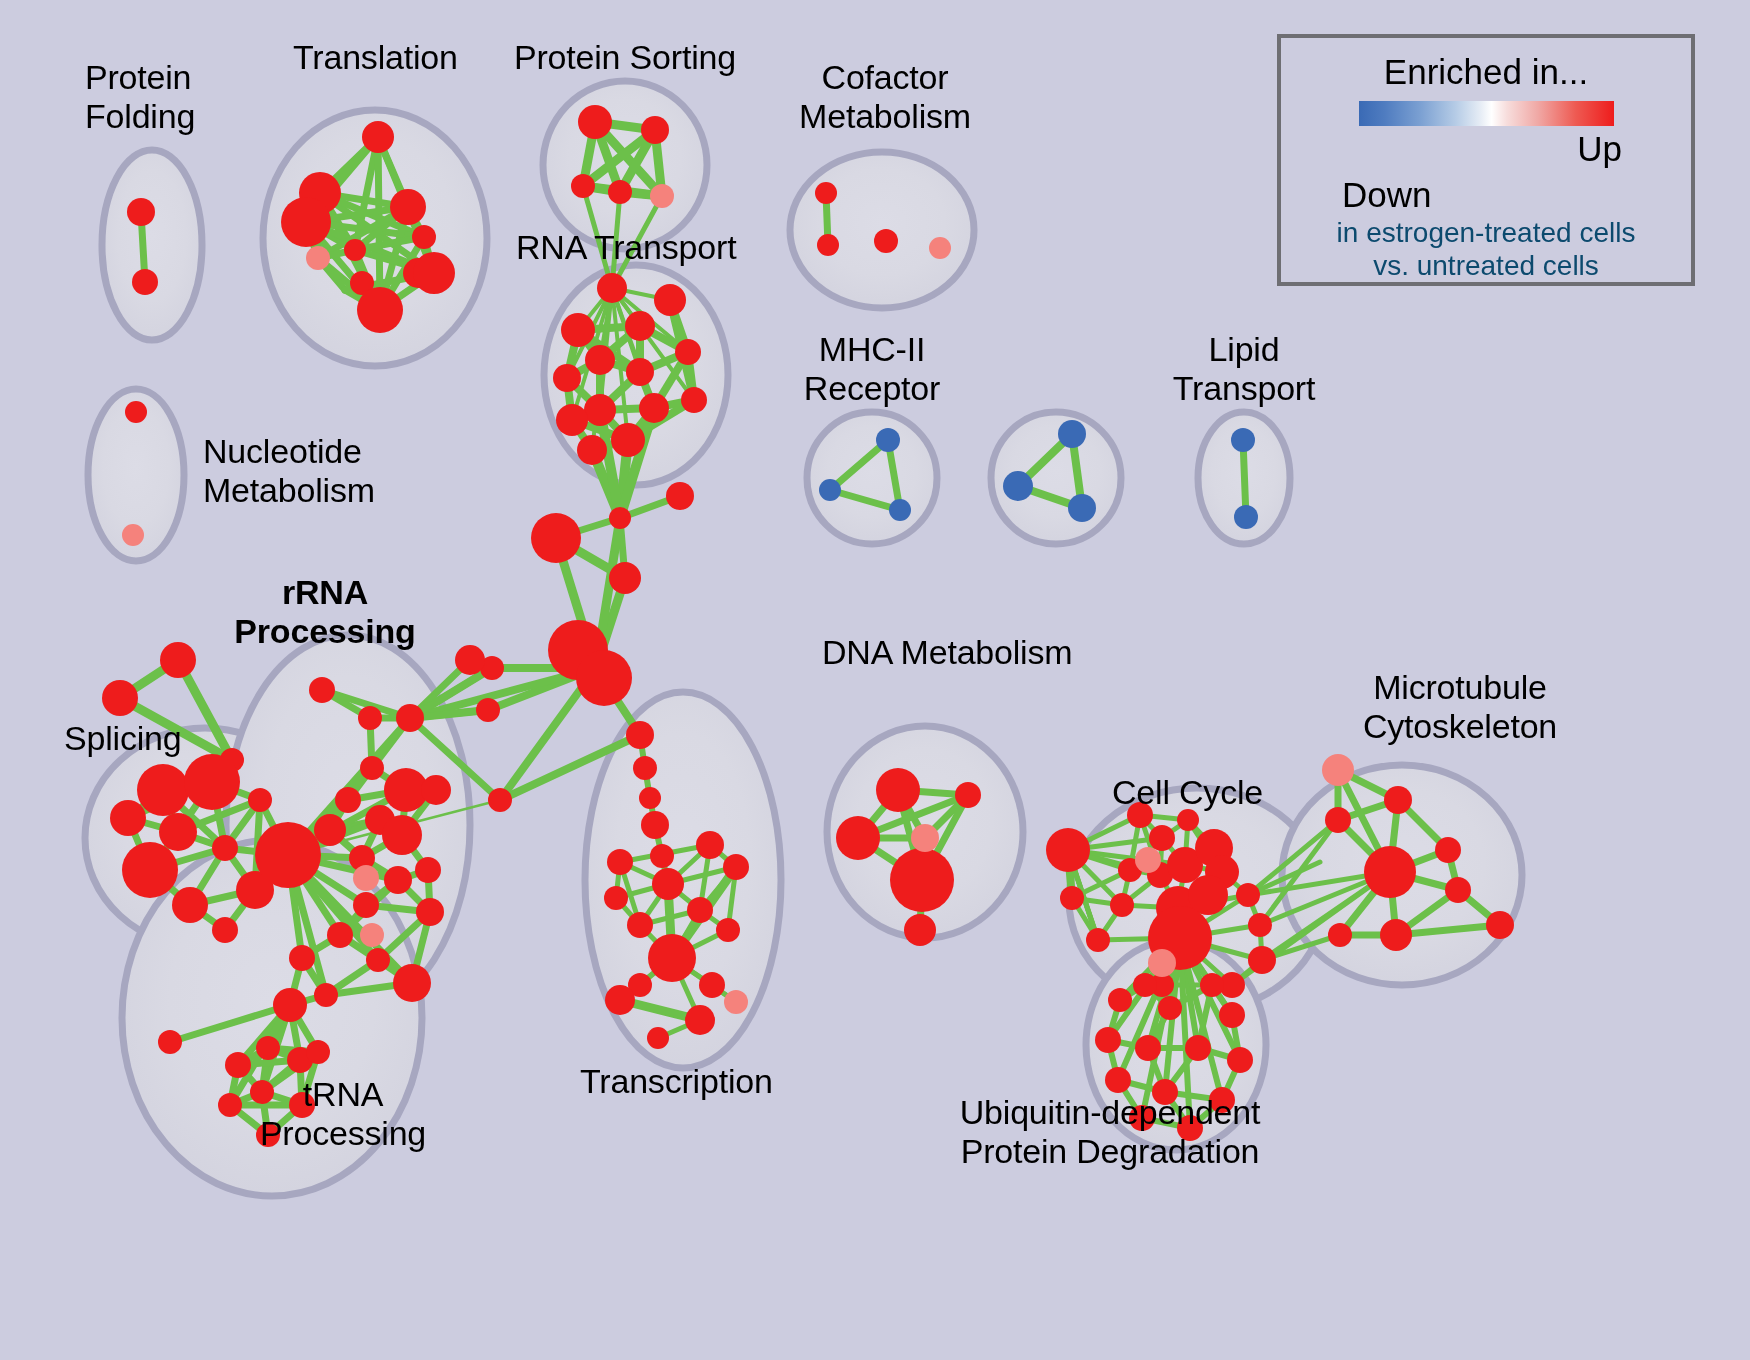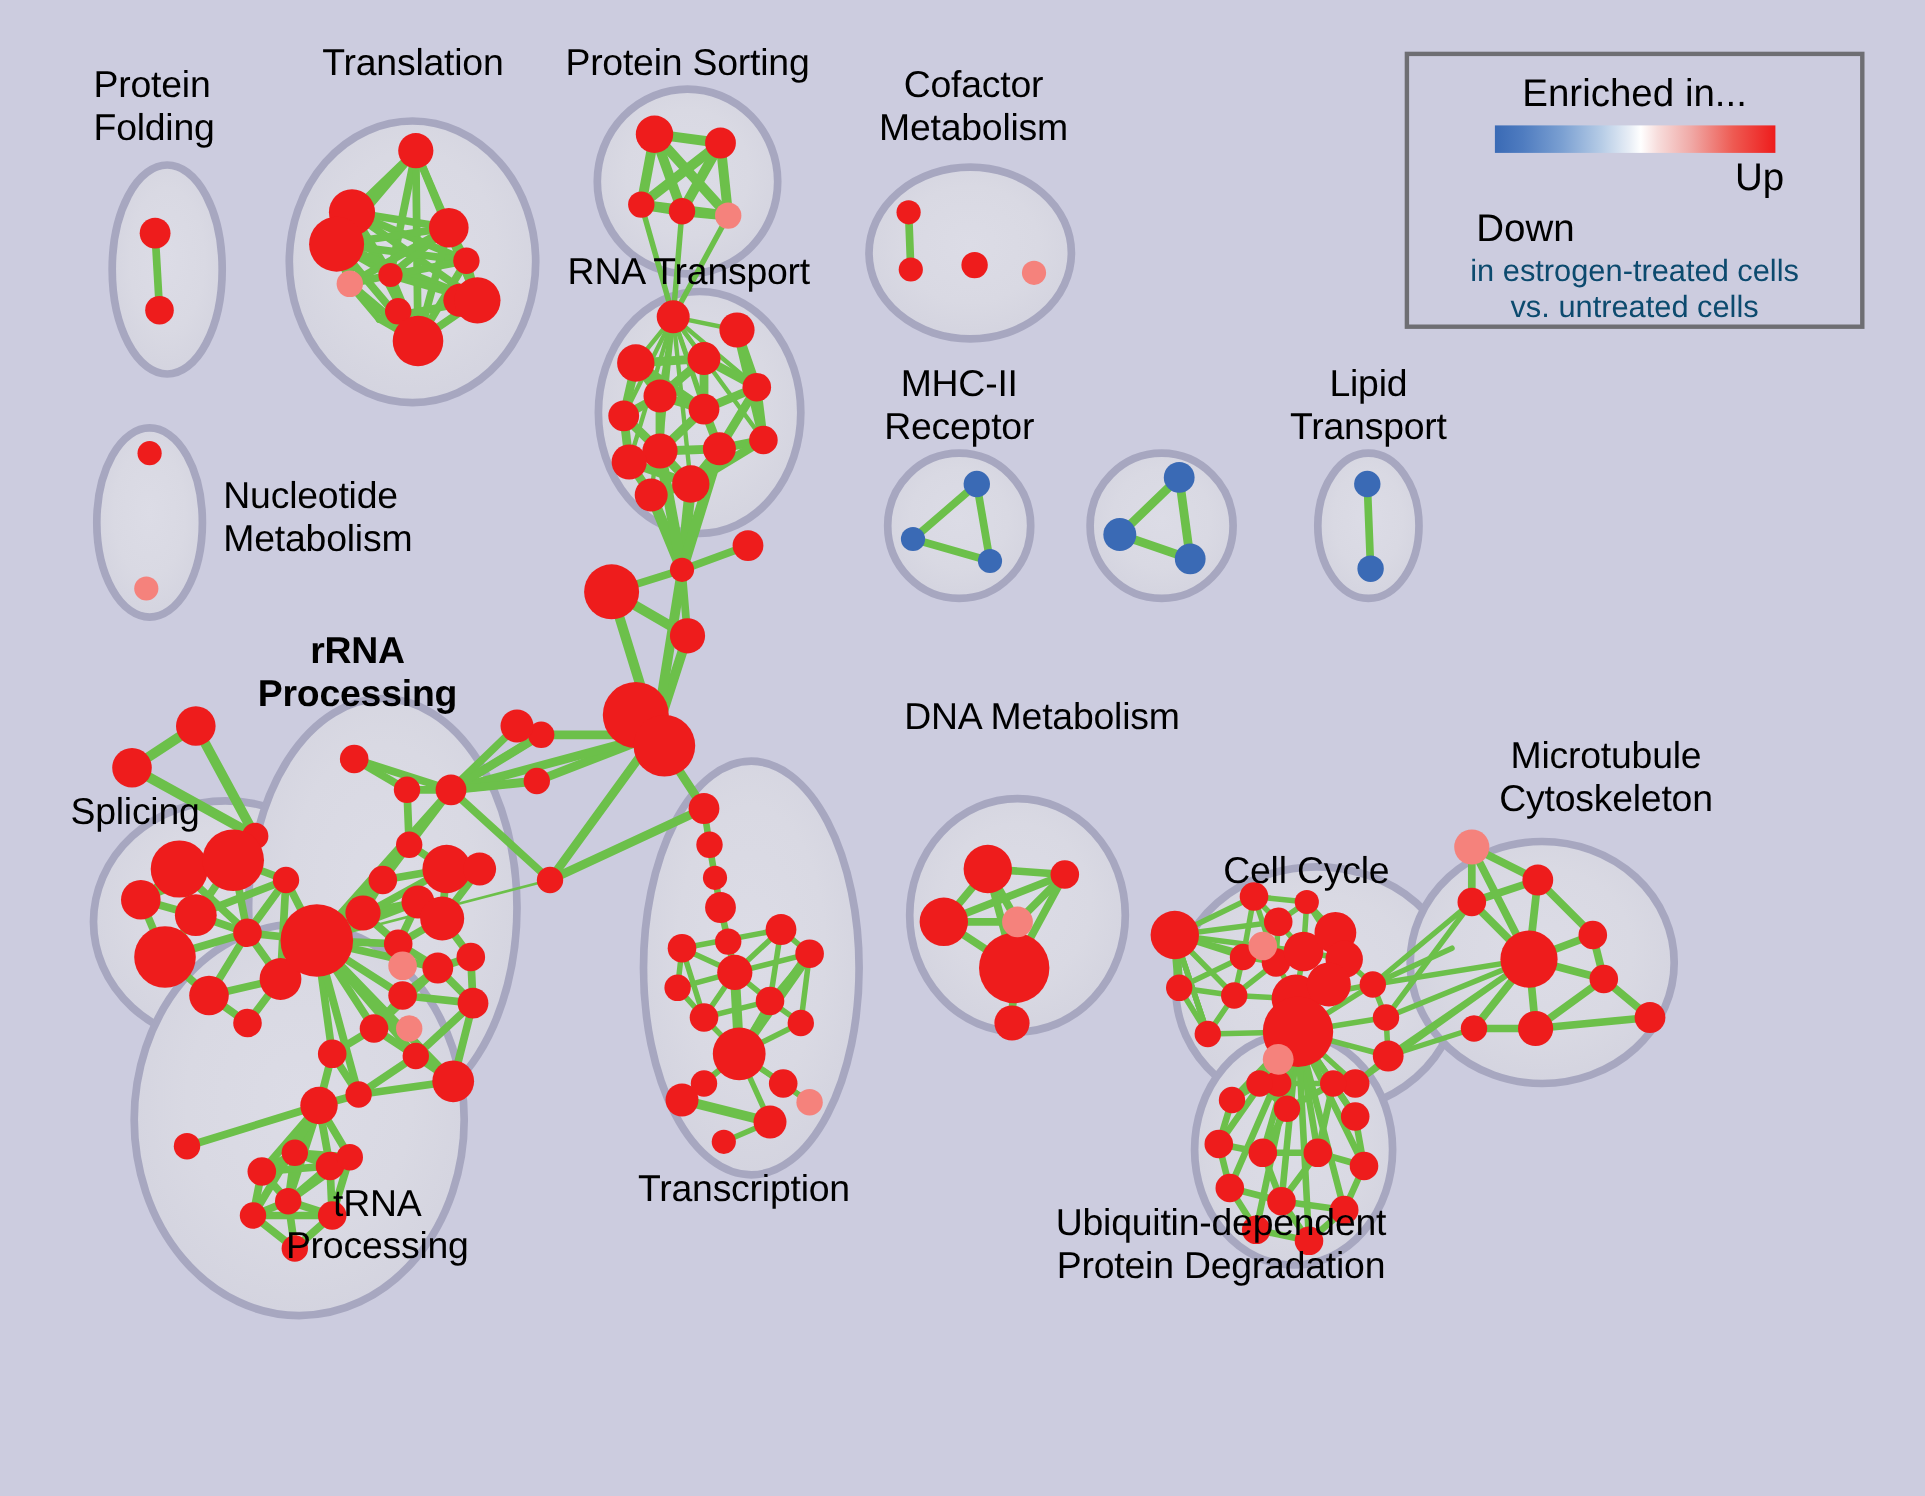--- a/index.html
+++ b/index.html
@@ -20,21 +20,21 @@
     line-height:1.14;
     font-weight:400;
     white-space:pre;
     letter-spacing:-0.2px;
     text-align:center;
     pointer-events:none;
   }
   .cluster-label.left{text-align:left;}
   #legend{
     position:absolute;
-    left:1277px;top:47px;
+    left:1277px;top:34px;
     width:418px;height:252px;
     background:#ccccdf;
     border:4px solid #6e6e73;
     box-sizing:border-box;
     display:flex;
     flex-direction:column;
     align-items:center;
     justify-content:flex-start;
     padding-top:14px;
   }

